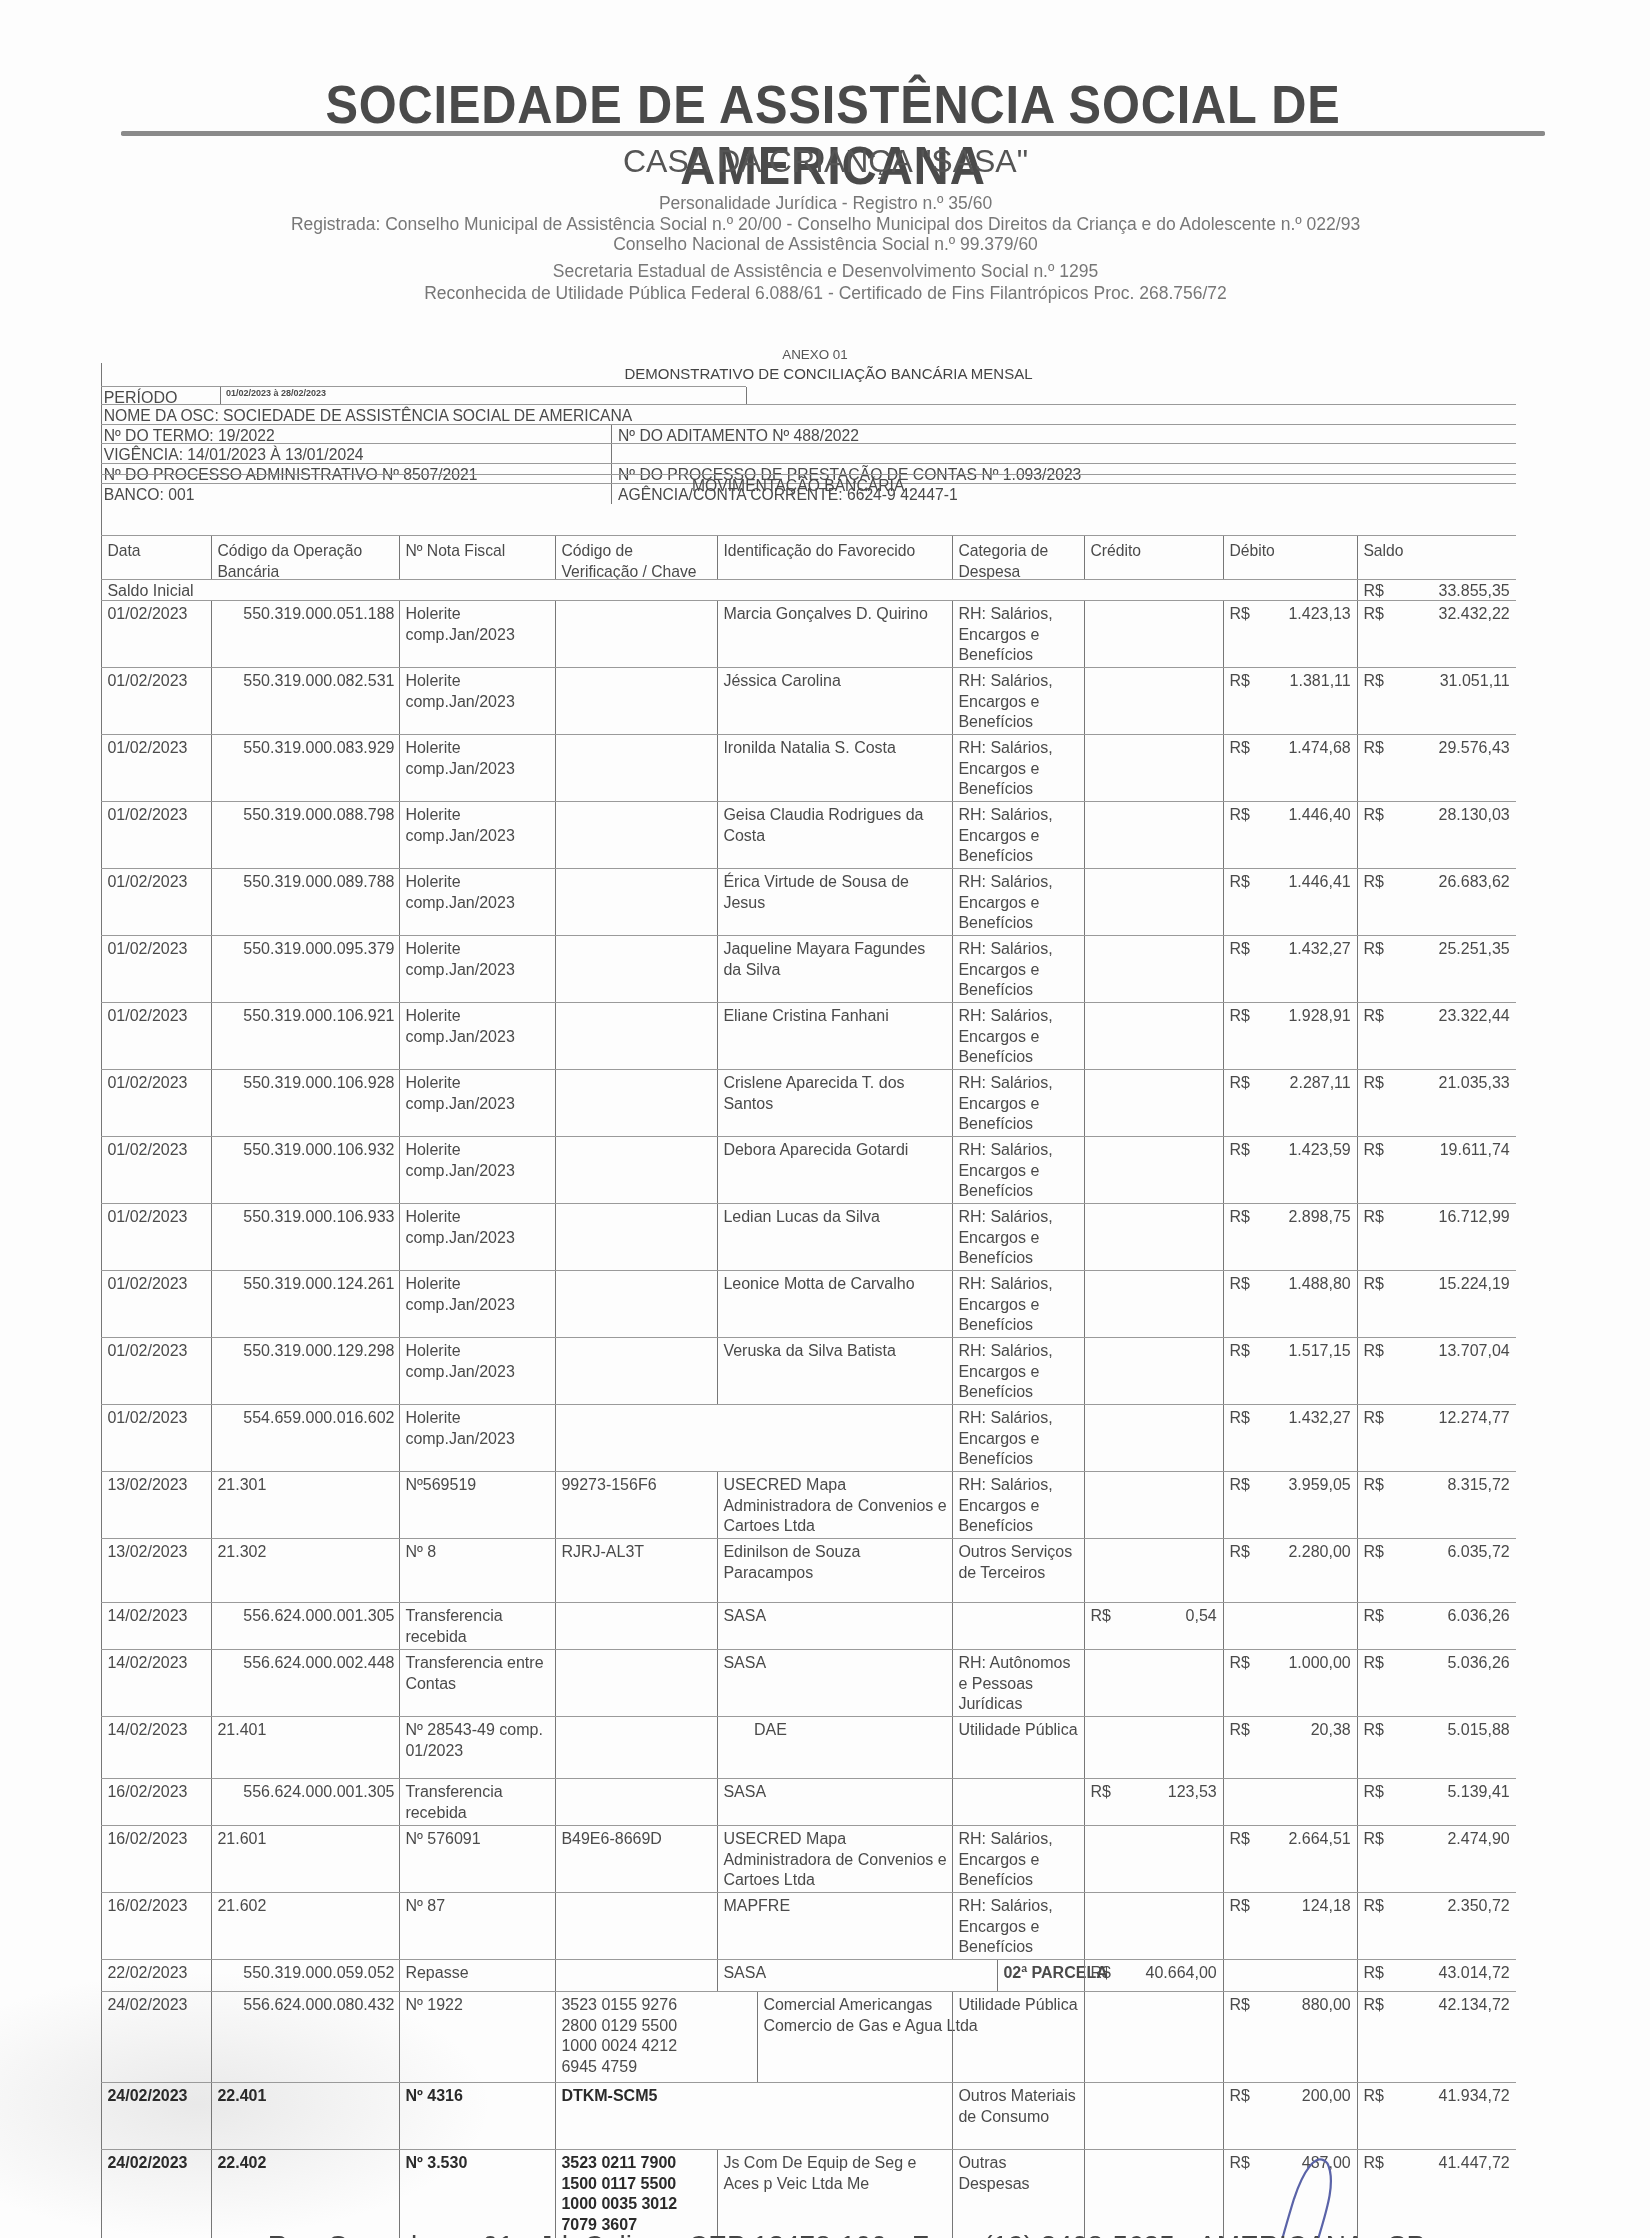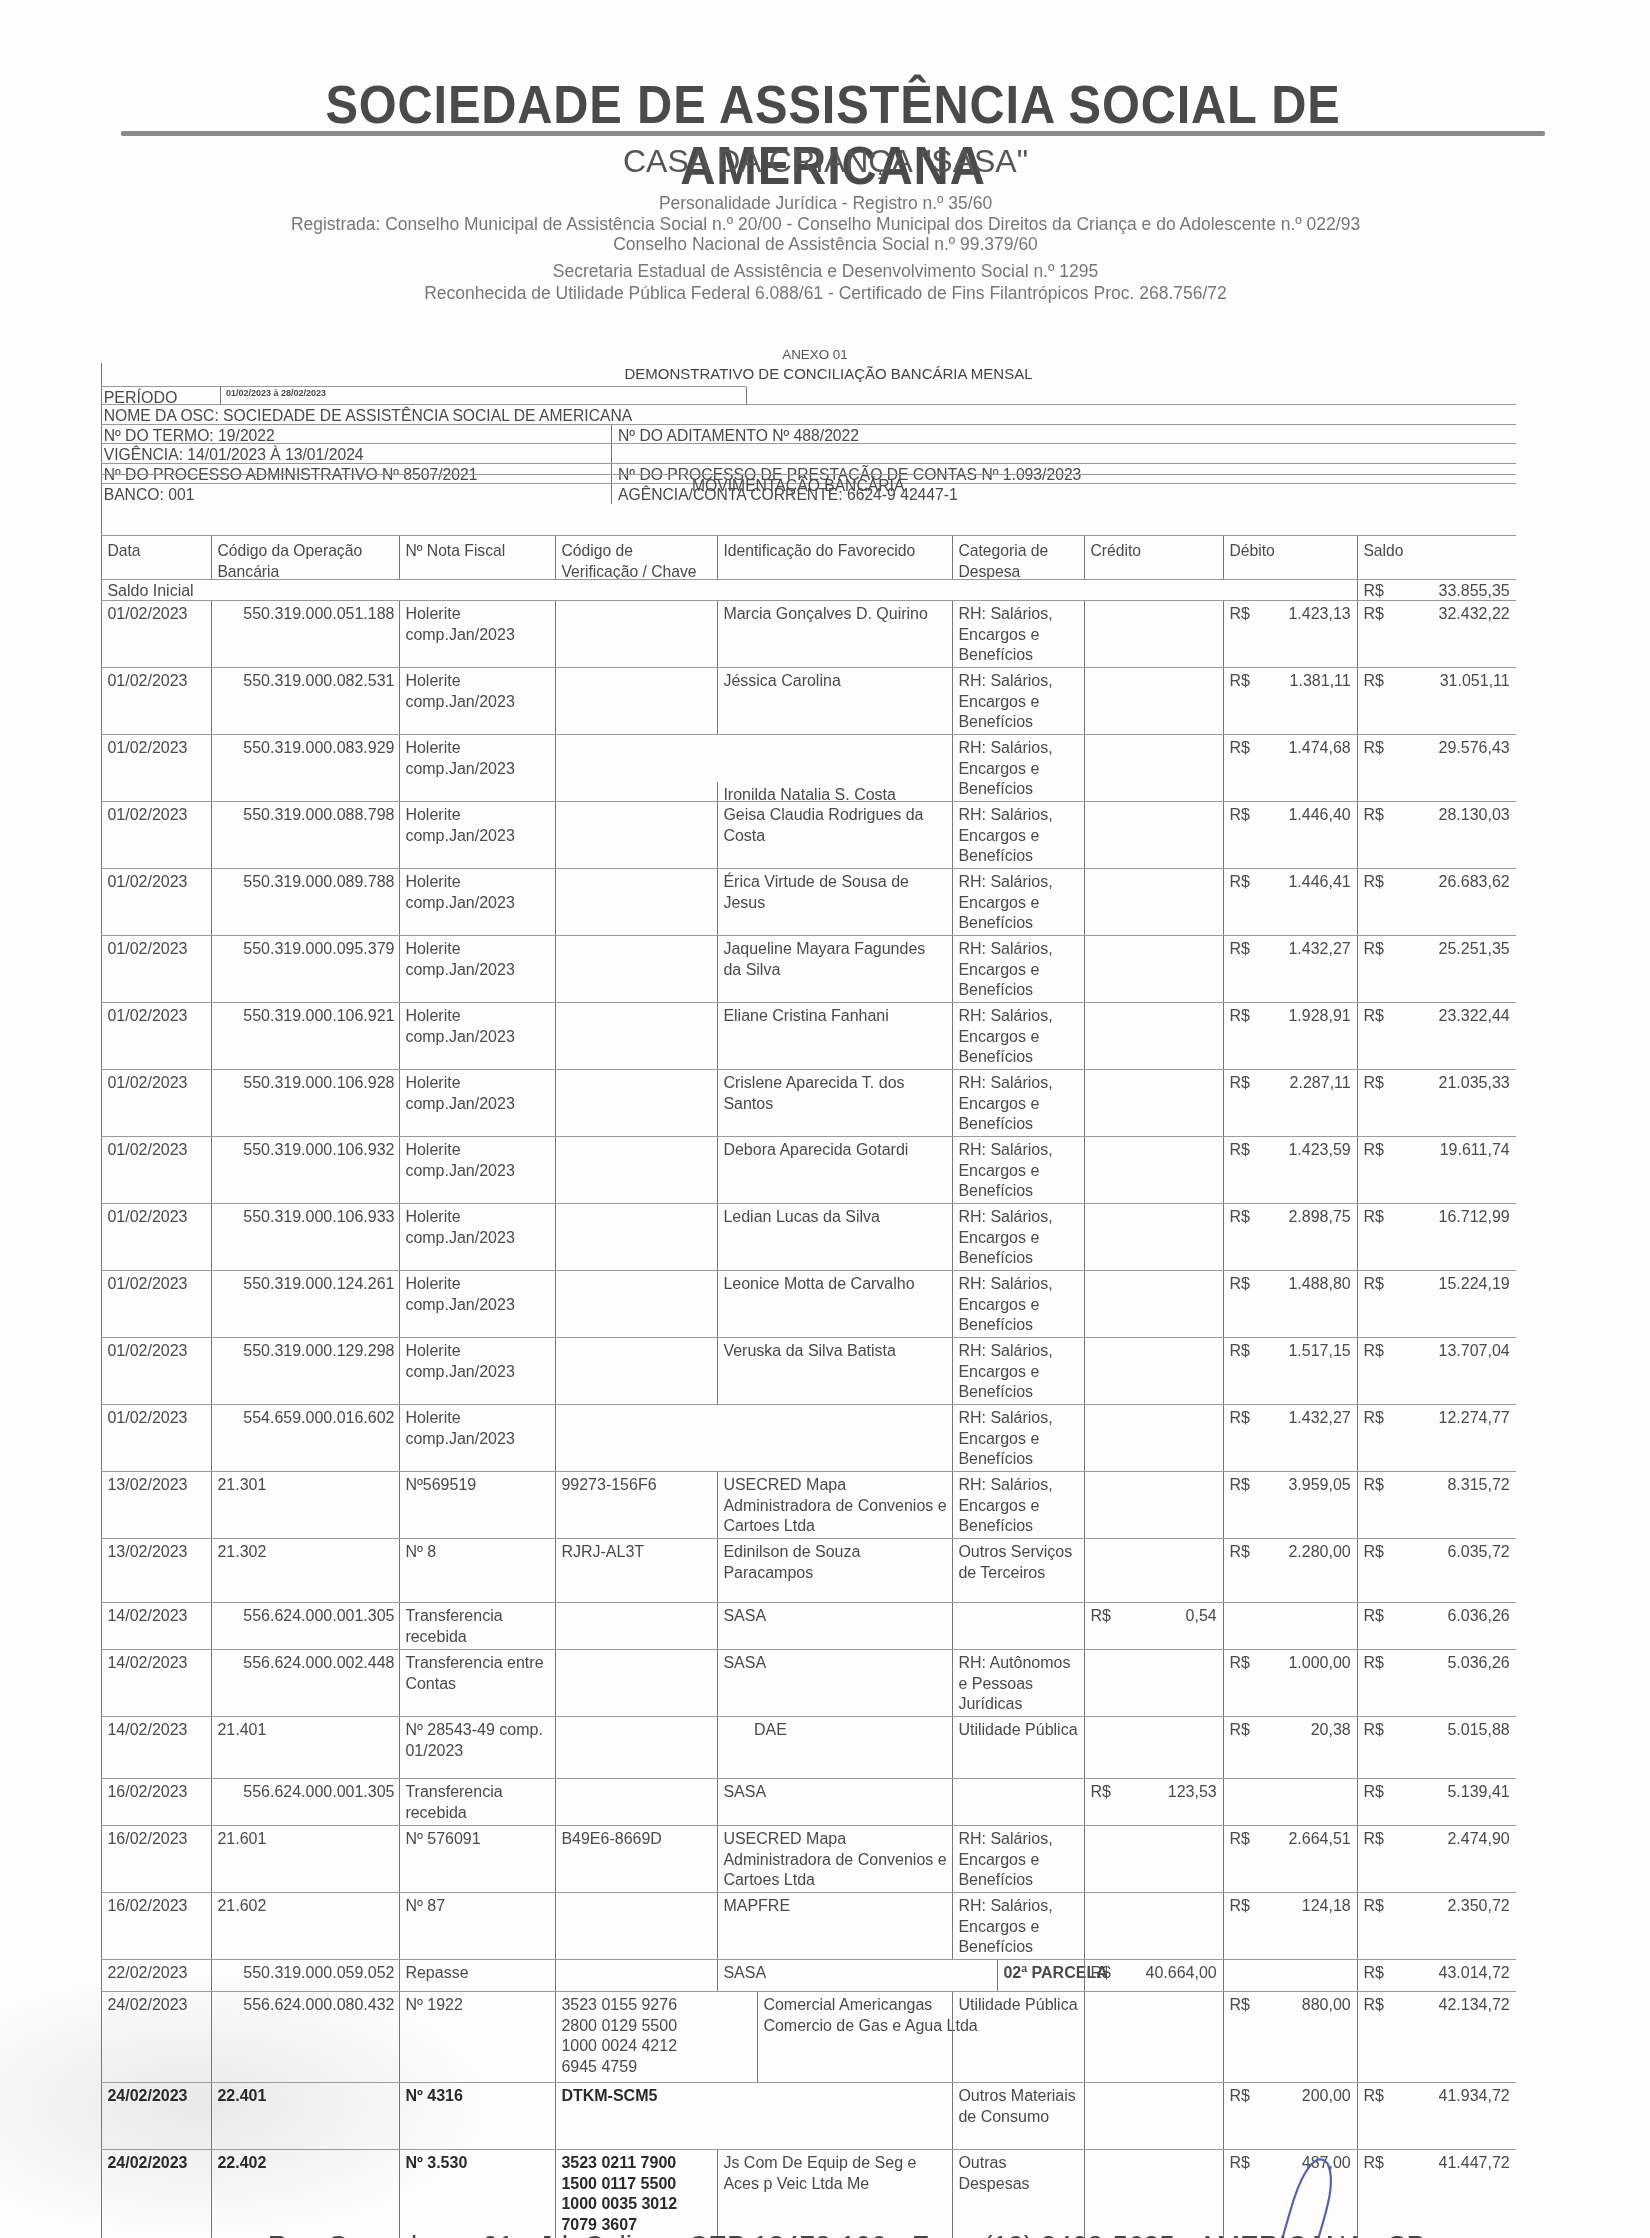--- a/index.html
+++ b/index.html
@@ -135,21 +135,21 @@
       <div class="td money" style="left: 1256px; width: 159px;">
         <span>R$</span>
         <span>31.051,11</span>
       </div>
     </div>
     <div class="tr" style="height: 66px;">
       <div class="td" style="left: 0px; width: 110px;">01/02/2023</div>
       <div class="td num" style="left: 110px; width: 188px;">550.319.000.083.929</div>
       <div class="td" style="left: 298px; width: 157px;">Holerite comp.Jan/2023</div>
       <div class="td center-text" style="left: 454px; width: 161px;"></div>
-      <div class="td" style="left: 616px; width: 235px; margin-top: 47px;">Ironilda Natalia S. Costa</div>
+      <div class="td" style="left: 616px; width: 235px;">Ironilda Natalia S. Costa</div>
       <div class="td" style="left: 851px; width: 132px;">RH: Salários, Encargos e Benefícios</div>
       <div class="td money" style="left: 983px; width: 139px;"></div>
       <div class="td money" style="left: 1122px; width: 134px;">
         <span>R$</span>
         <span>1.474,68</span>
       </div>
       <div class="td money" style="left: 1256px; width: 159px;">
         <span>R$</span>
         <span>29.576,43</span>
       </div>

